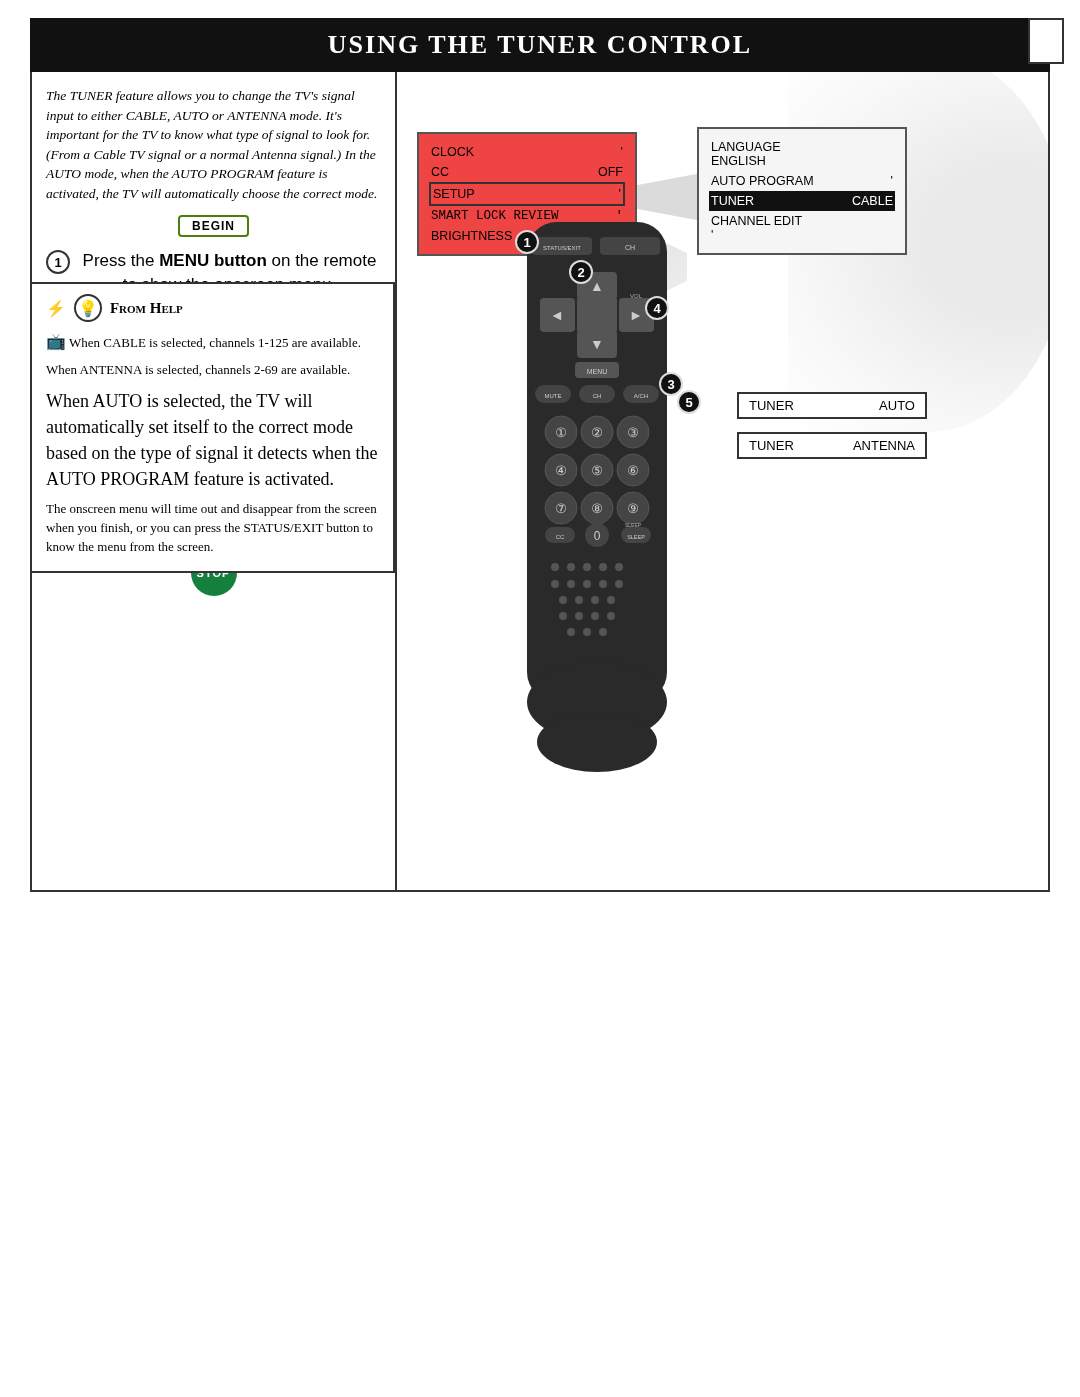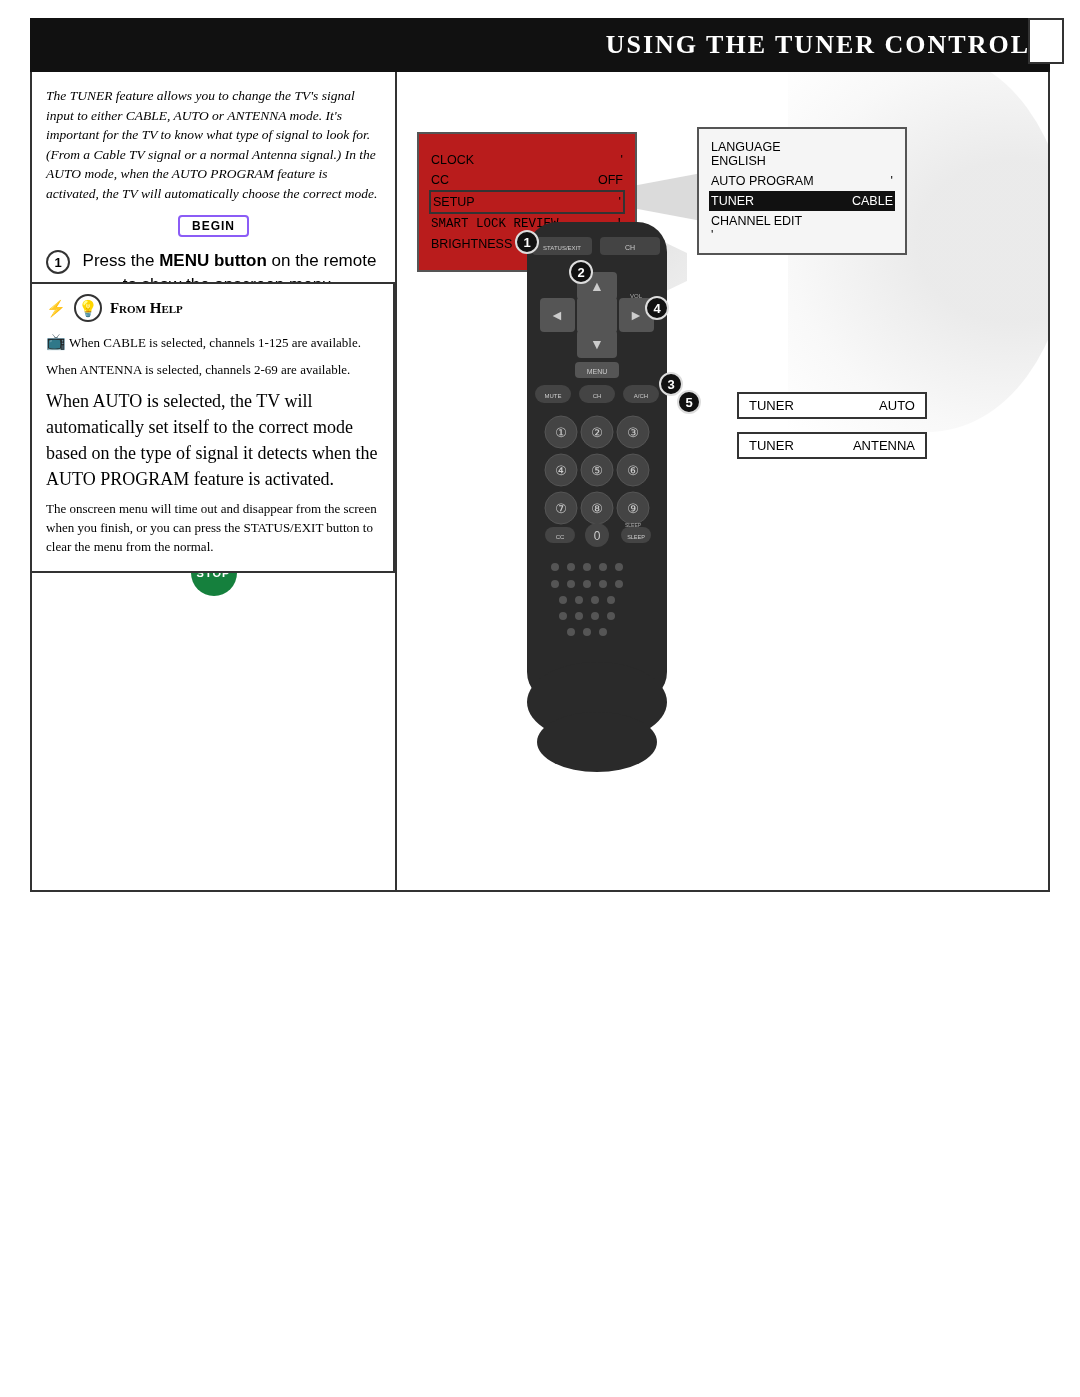--- a/index.html
+++ b/index.html
@@ -9,34 +9,34 @@
       width: 1080px;
       min-height: 1397px;
       position: relative;
       overflow-x: hidden;
     }
   </style>
 </head>
 <body>
 
 <div style="margin: 18px 30px 0 30px; position: relative;">
-  <div style="background:#111; color:#fff; text-align:right; padding:12px 20px; font-size:26px; font-weight:bold; letter-spacing:2px; font-family:'Times New Roman',serif; position:relative;">
+  <div style="background:#111; color:#fff; text-align:center; padding:12px 20px; font-size:26px; font-weight:bold; letter-spacing:2px; font-family:'Times New Roman',serif; position:relative;">
     <span>USING THE TUNER CONTROL</span>
     <div style="position:absolute; right:-14px; top:0; width:36px; height:46px; border:2px solid #333; background:#fff;"></div>
   </div>
 </div>
 
 <div style="border:2px solid #333; margin:0 30px 20px 30px; border-top:none; display:flex; flex-direction:row; min-height:820px; position:relative;">
 
   <div style="width:365px; flex-shrink:0; border-right:2px solid #333; padding:14px 14px 14px 14px; position:relative;">
 
     <p style="font-style:italic; font-size:13.5px; line-height:1.45; margin-bottom:12px; font-family:'Times New Roman',serif;">The TUNER feature allows you to change the TV's signal input to either CABLE, AUTO or ANTENNA mode. It's important for the TV to know what type of signal to look for. (From a Cable TV signal or a normal Antenna signal.) In the AUTO mode, when the AUTO PROGRAM feature is activated, the TV will automatically choose the correct mode.</p>
 
     <div style="text-align:center; margin-bottom:12px;">
-      <span style="display:inline-block; border:2px solid #8b5cf6; border-radius:4px; font-size:12px; font-weight:bold; padding:2px 12px; font-family:Arial,sans-serif; letter-spacing:1px;">BEGIN</span>
+      <span style="display:inline-block; border:2px solid #4d7c0f; border-radius:4px; font-size:12px; font-weight:bold; padding:2px 12px; font-family:Arial,sans-serif; letter-spacing:1px;">BEGIN</span>
     </div>
 
     <div style="display:flex; align-items:flex-start; margin-bottom:12px;">
       <span style="display:inline-flex;align-items:center;justify-content:center;width:24px;height:24px;border:2px solid #333;border-radius:50%;font-weight:bold;font-size:13px;flex-shrink:0;margin-right:8px;margin-top:1px;font-family:Arial,sans-serif;">1</span>
       <span style="font-size:17px;line-height:1.4;font-family:Liberation Sans, sans-serif;text-align:center;">
         Press the <b>MENU button</b> on the remote to show the onscreen menu.
       </span>
     </div>
 
     <div style="display:flex; align-items:flex-start; margin-bottom:12px;">
@@ -74,21 +74,21 @@
     </div>
   </div>
 
   <div style="flex:1; position:relative; min-height:780px; overflow:hidden;">
 
     <div style="position:absolute; top:160px; left:180px; width:110px; height:70px;
                 background: linear-gradient(135deg, #bbb 0%, #ddd 100%);
                 clip-path: polygon(0 20%, 60% 0%, 100% 30%, 100% 70%, 60% 100%, 0 80%);
                 opacity:0.5; z-index:1;"></div>
 
-    <div style="position:absolute; top:60px; left:20px; width:220px; border:2px solid #555; background:#b91c1c; padding:16px 10px; z-index:2;">
+    <div style="position:absolute; top:60px; left:20px; width:220px; border:2px solid #555; background:#ef4444; padding:8px 10px; z-index:2;">
 
       <div style="display:flex;justify-content:space-between;font-size:12.5px;padding:3px 2px;font-family:Arial,sans-serif;">
         <span>CLOCK</span>
           <span>'</span>
       </div>
       <div style="display:flex;justify-content:space-between;font-size:12.5px;padding:3px 2px;font-family:Arial,sans-serif;">
         <span>CC</span>
           <span>OFF</span>
       </div>
       <div style="display:flex;justify-content:space-between;font-size:12.5px;padding:3px 2px;font-family:Arial,sans-serif; border:2px solid #333;">
@@ -268,14 +268,14 @@
       <span>From Help</span>
     </span>
   </div>
 
   <p style="font-size:13px; line-height:1.45; margin-bottom:8px; font-family:'Times New Roman',serif;">
     <span style="font-size:16px;">📺</span>
     <span>When CABLE is selected, channels 1-125 are available.</span>
   </p>
   <p style="font-size:13px; line-height:1.45; margin-bottom:8px; font-family:'Times New Roman',serif;">When ANTENNA is selected, channels 2-69 are available.</p>
   <p style="font-size:18px; line-height:1.45; margin-bottom:8px; font-family:'Times New Roman',serif;">When AUTO is selected, the TV will automatically set itself to the correct mode based on the type of signal it detects when the AUTO PROGRAM feature is activated.</p>
-  <p style="font-size:13px; line-height:1.45; font-family:'Times New Roman',serif;">The onscreen menu will time out and disappear from the screen when you finish, or you can press the STATUS/EXIT button to clear the menu from the normal.</p>
+  <p style="font-size:13px; line-height:1.45; font-family:'Times New Roman',serif;">The onscreen menu will time out and disappear from the screen when you finish, or you can press the STATUS/EXIT button to know the menu from the screen.</p>
 </div>
 
 </body></html>

